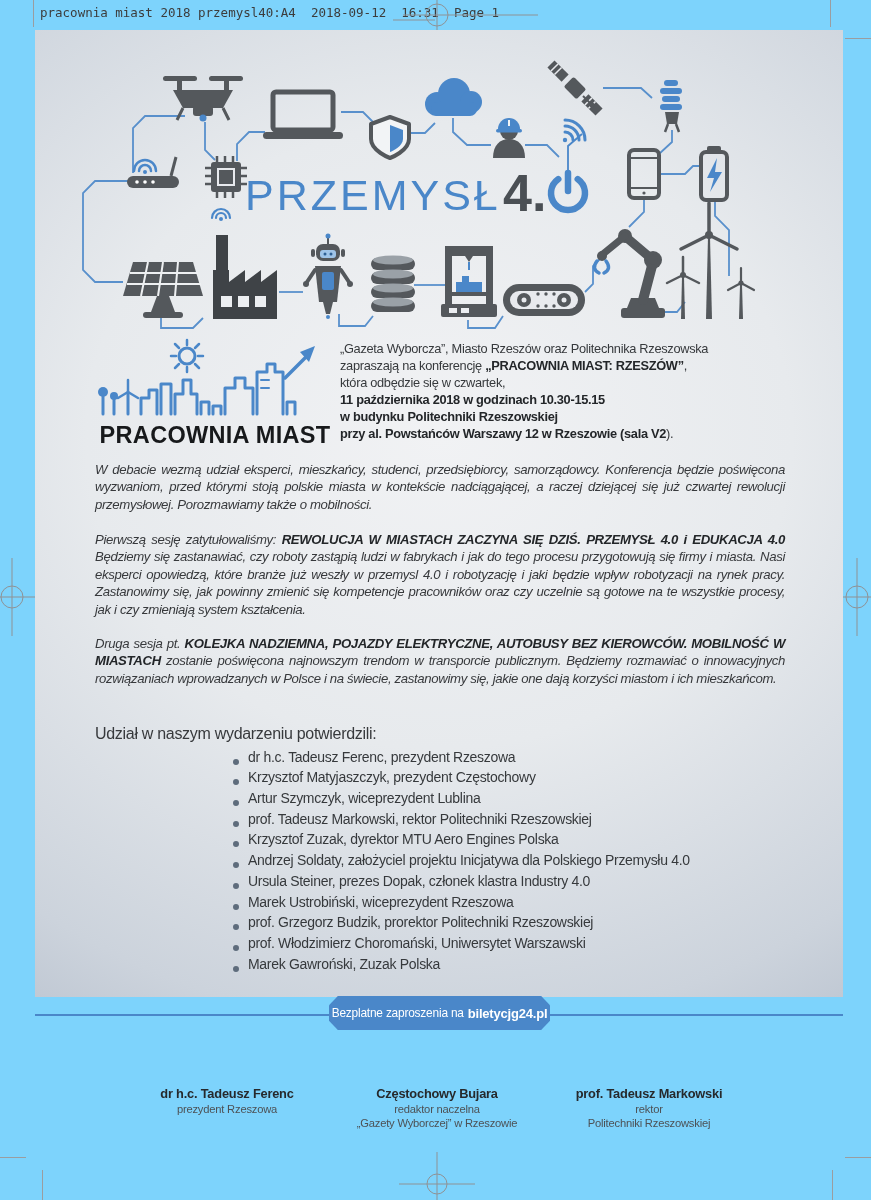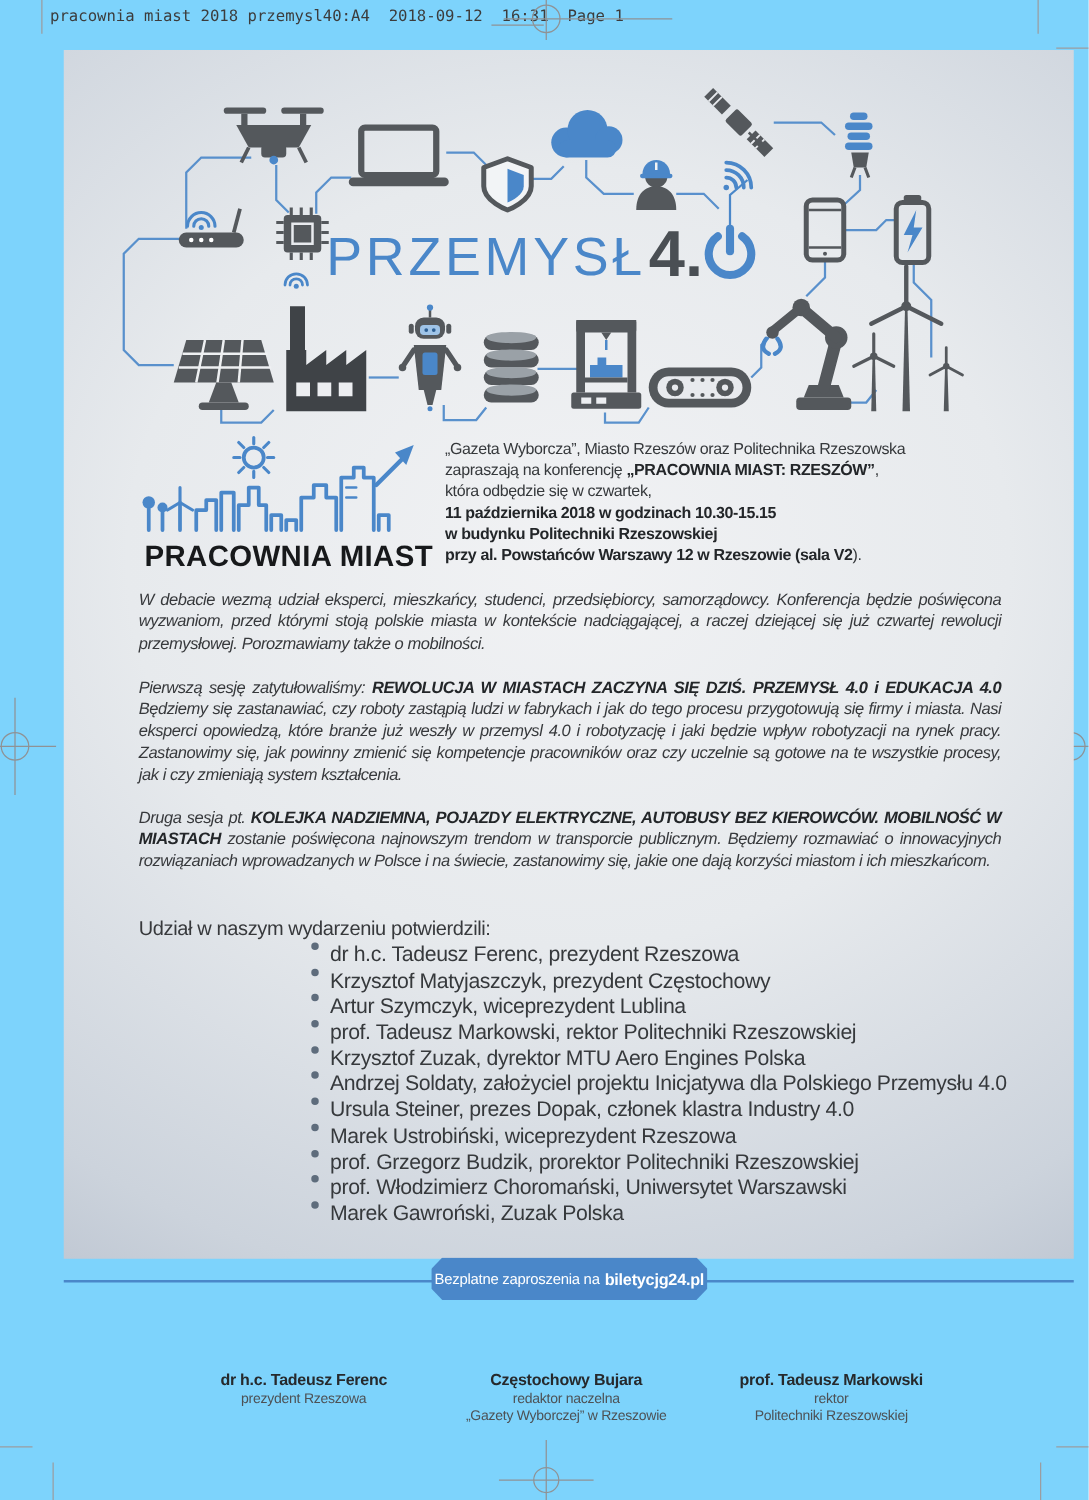--- a/index.html
+++ b/index.html
@@ -6,42 +6,42 @@
   #canvas{position:relative;width:871px;height:1200px;background:#7dd3fc;overflow:hidden;
           font-family:"Liberation Sans",sans-serif;}
   
   .slug{position:absolute;left:40px;top:5px;font-family:"DejaVu Sans Mono",monospace;
         font-size:12.5px;color:#3c3c3c;white-space:pre;}
   .cropline{position:absolute;background:#9a9da0;}
   .regmark{position:absolute;}
   .regmark line{stroke:#8f9295;stroke-width:1;}
   .regmark circle{stroke:#8f9295;stroke-width:1;fill:none;}
   
-  #poster{position:absolute;left:35px;top:40px;width:808px;height:967px;
-          background:radial-gradient(115% 85% at 50% 42%, #f1f2f4 0%, #e7eaed 38%, #ccd3dc 72%, #a9b3c3 100%);margin-left:16px;}
+  #poster{position:absolute;left:35px;top:30px;width:808px;height:967px;
+          background:radial-gradient(115% 85% at 50% 42%, #f1f2f4 0%, #e7eaed 38%, #ccd3dc 72%, #a9b3c3 100%);}
   #poster *{box-sizing:border-box;}
   .abs{position:absolute;}
   
   #hdr{left:0;top:0;}
   
   .brand-name{left:60px;top:392px;width:240px;text-align:center;font-size:23.5px;font-weight:700;
               color:#17191b;letter-spacing:.3px;}
   
   .invite{left:305px;top:311px;width:460px;font-size:12.8px;line-height:16.9px;color:#36393c;
           letter-spacing:-.3px;}
   .invite div{white-space:nowrap;}
   .b{font-weight:700;color:#232629;}
   
   .para{left:60px;width:690px;font-size:13.2px;line-height:17.4px;color:#37393c;
         letter-spacing:-.35px;text-align:justify;font-style:italic;}
   .p1{top:431px;} .p2{top:501px;} .p3{top:605px;}
   
   .list-head{left:60px;top:695px;width:690px;font-size:16px;color:#37393c;letter-spacing:-.3px;}
   .plist{left:198px;top:714px;margin:0;padding:0;list-style:none;}
-  .plist li{display:flex;align-items:flex-start;gap:9px;height:20.7px;font-size:17px;
+  .plist li{display:flex;align-items:flex-end;gap:9px;height:20.7px;font-size:14px;
             color:#36393c;letter-spacing:-.3px;}
   .dot{flex:none;width:5px;height:5px;border:3px solid #5e6c7c;border-radius:50%;background:#fdfdfd;}
   
   .cta-line{left:0;top:984px;width:808px;height:2px;background:#4a87c9;}
   .cta-btn{left:294px;top:966px;width:221px;height:34px;background:#4a87c9;color:#fff;
            display:flex;align-items:center;justify-content:center;font-size:11.9px;letter-spacing:-.2px;
            clip-path:polygon(4% 0,96% 0,100% 27%,100% 73%,96% 100%,4% 100%,0 73%,0 27%);cursor:pointer;}
   .cta-btn .b{color:#fff;font-size:13px;margin-left:4px;}
   
   .sig{top:1056px;width:210px;text-align:center;}

